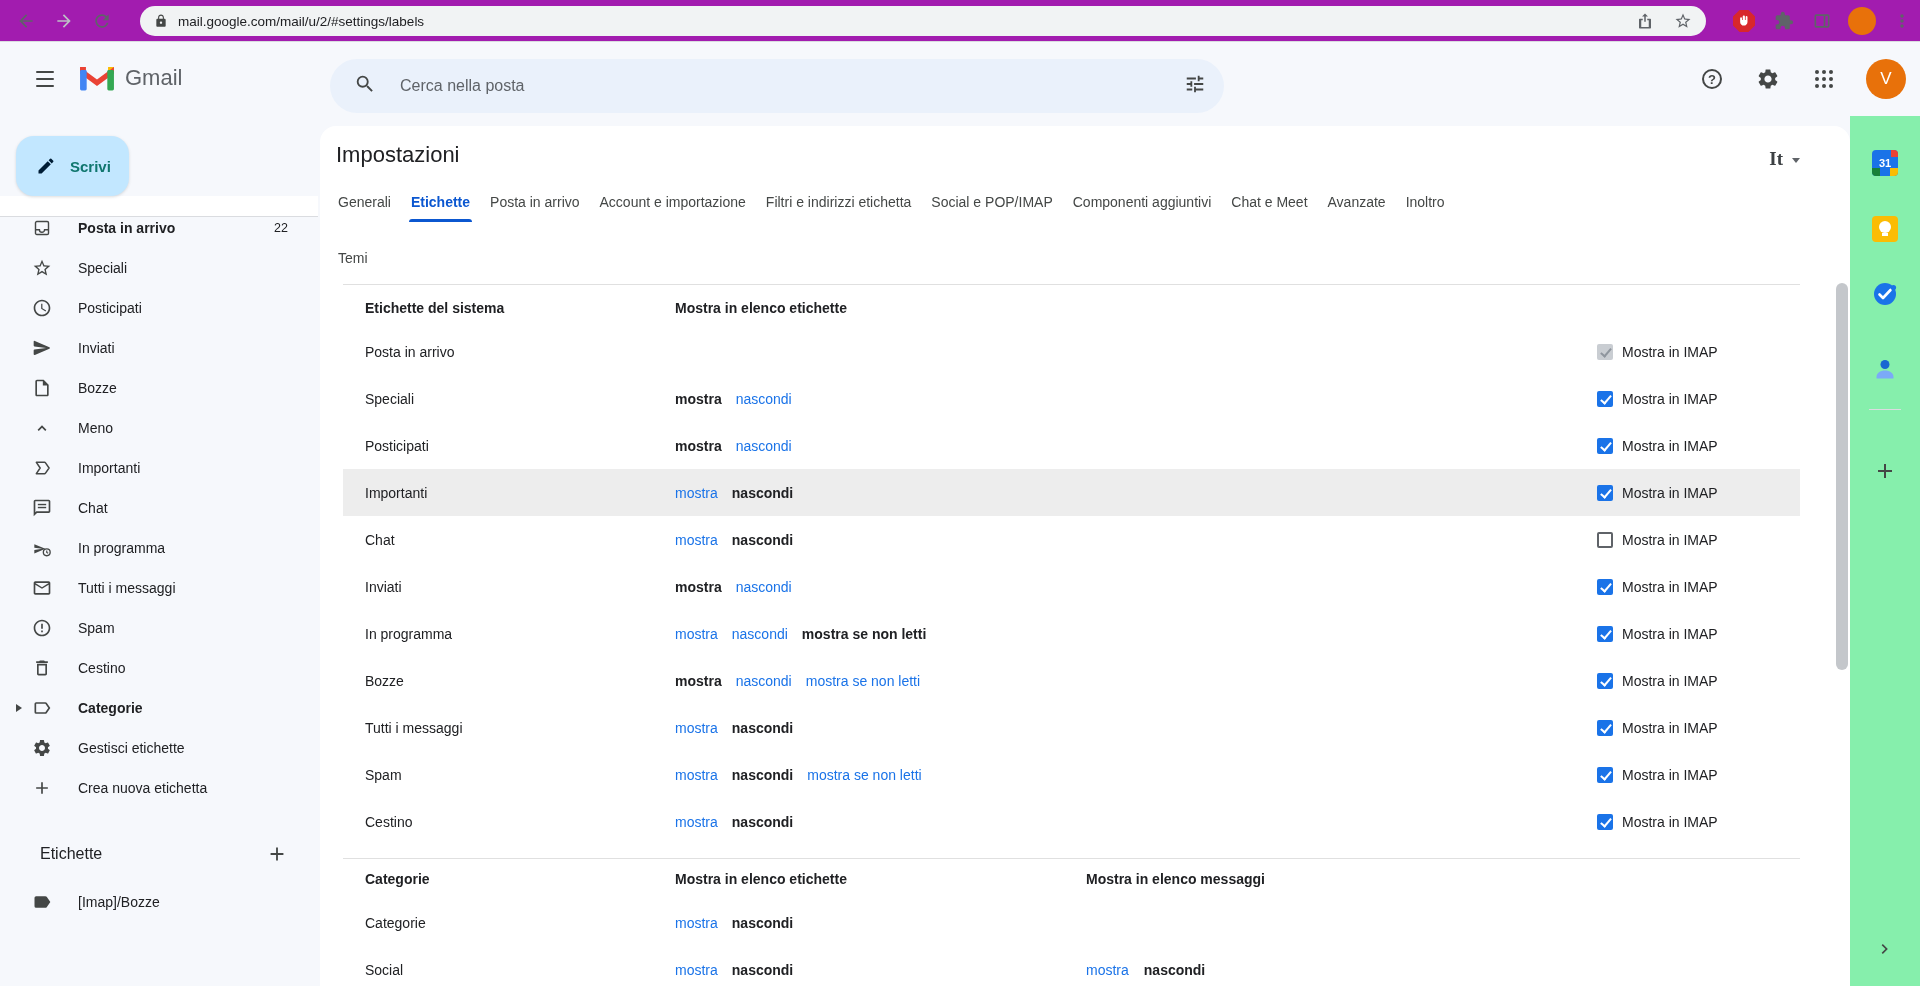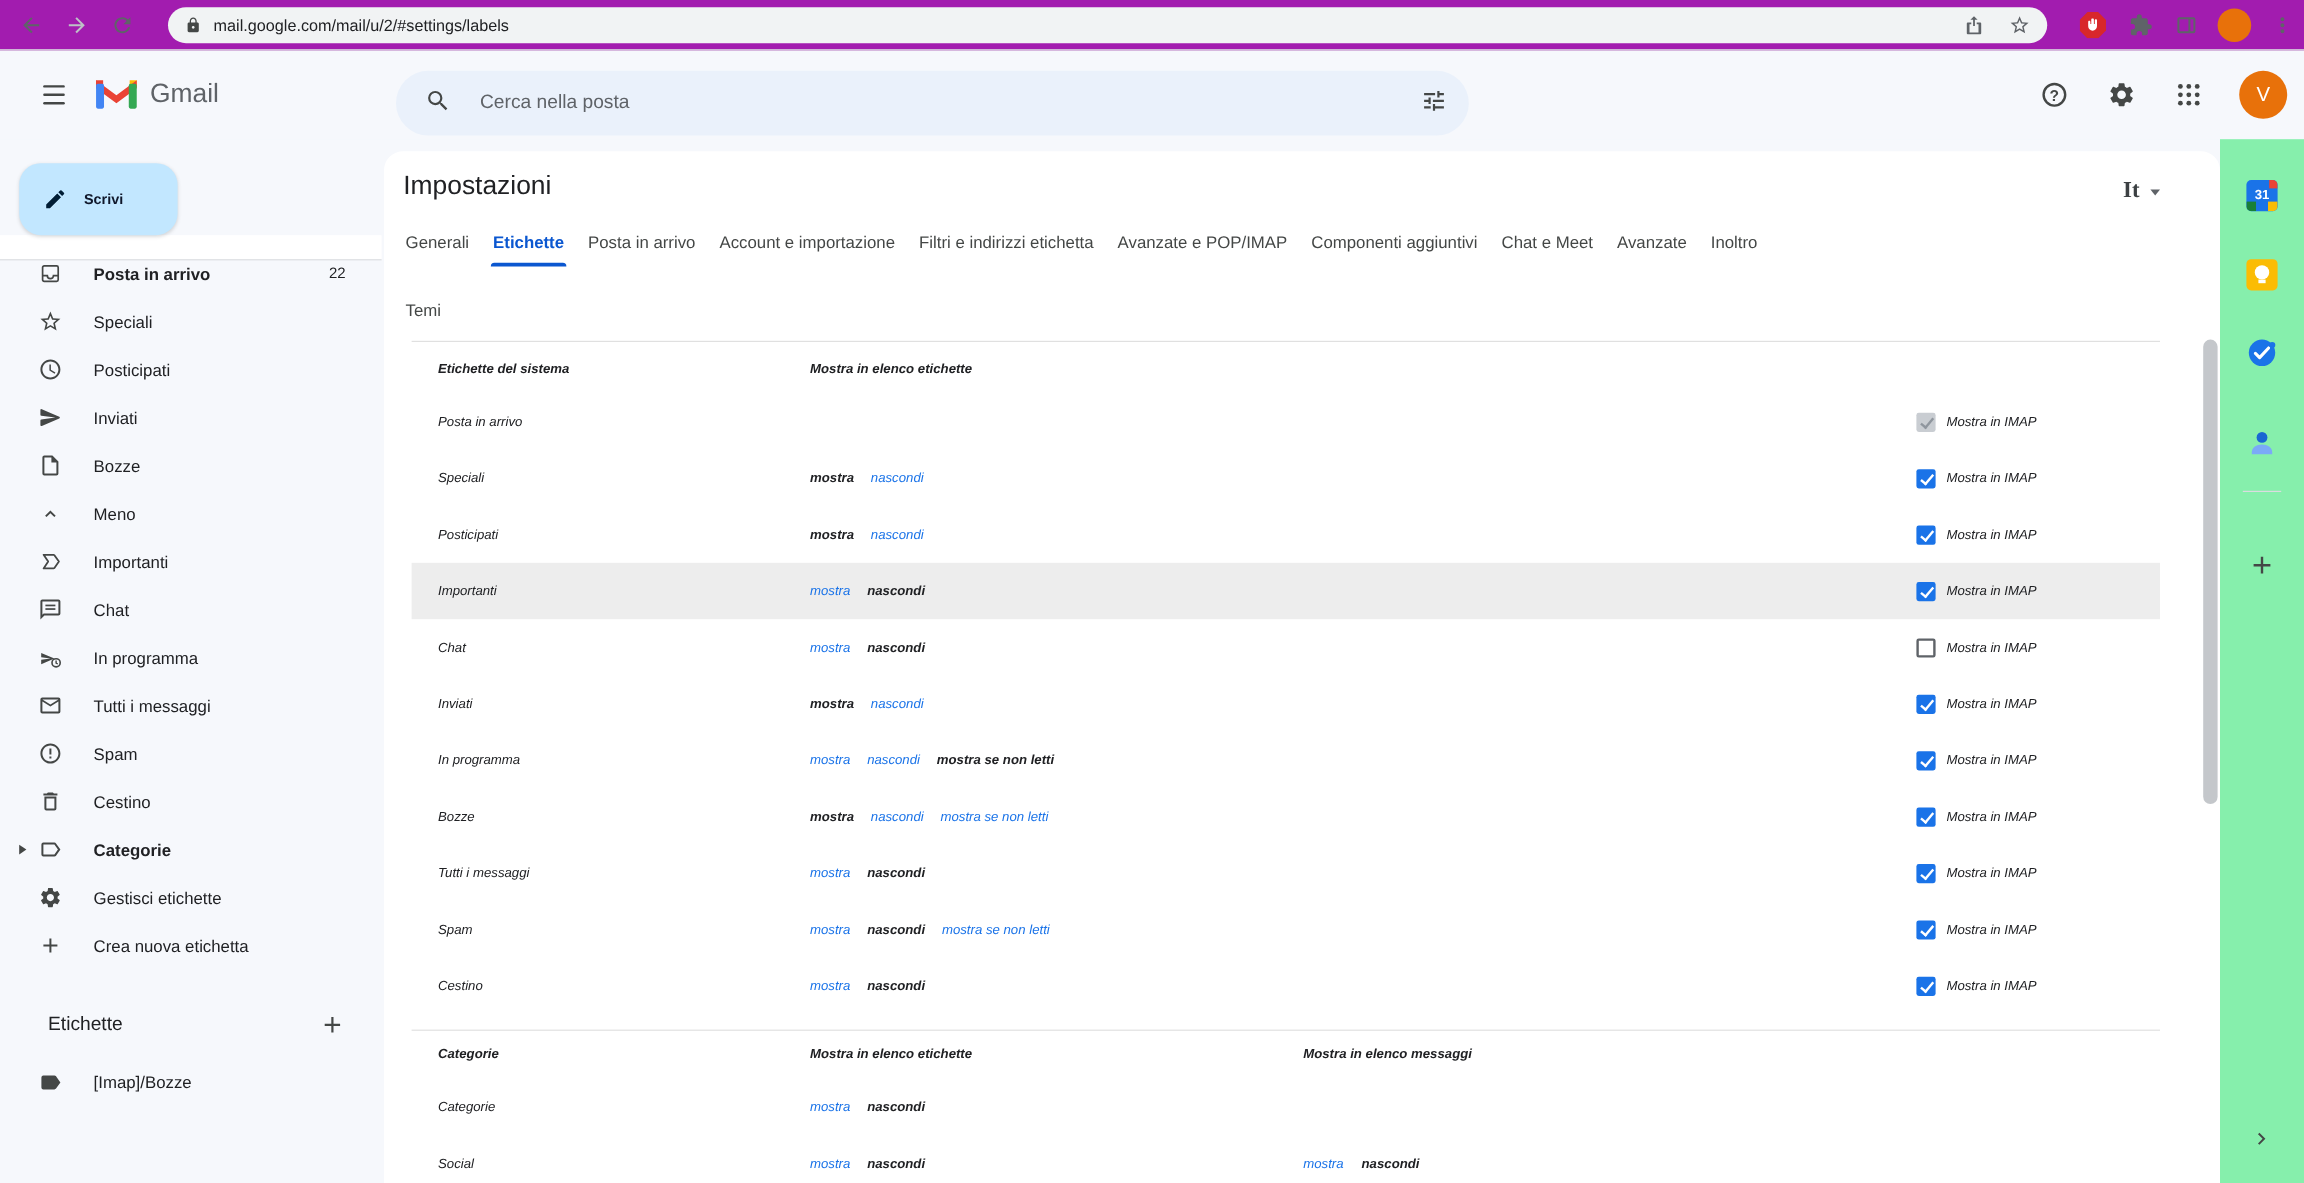--- a/index.html
+++ b/index.html
@@ -53,23 +53,23 @@
            align-items:center; justify-content:center; }
   .hd-ic svg { width:24px; height:24px; fill:currentColor; }
   .help-circle { width:20px; height:20px; border:2px solid #444746; border-radius:50%;
                  font-size:13px; font-weight:bold; display:flex; align-items:center; justify-content:center; }
   .g-avatar { position:absolute; left:1866px; top:17px; width:40px; height:40px; border-radius:50%;
               background:#e8710a; color:#fff; font-size:17px; display:flex; align-items:center;
               justify-content:center; }
 
   
   .sidebar { position:absolute; left:0; top:116px; width:318px; height:870px; background:#f6f8fc; }
-  .compose { position:absolute; left:16px; top:20px; width:132px; height:60px; background:#c2e7ff;
+  .compose { position:absolute; left:16px; top:20px; width:113px; height:60px; background:#c2e7ff;
              border-radius:18px; display:flex; align-items:center; padding-left:20px; gap:14px;
-             color:#0f172a; font-size:12px; font-weight:bold; z-index:6;
+             color:#0f766e; font-size:15px; font-weight:bold; z-index:6;
              box-shadow:0 1px 3px rgba(60,64,67,.18); }
   .compose svg { width:20px; height:20px; fill:#001d35; }
   .cover { position:absolute; left:0; top:80px; width:318px; height:21px; background:#fff;
            border-bottom:1px solid #dadce0; z-index:5; }
   .nav { position:absolute; left:0; top:92px; width:318px; }
   .nav-item { position:relative; height:40px; display:flex; align-items:center; padding-left:32px;
               font-size:14px; color:#202124; }
   .nav-item.bold { font-weight:bold; }
   .icn { width:20px; height:20px; margin-right:26px; color:#444746; flex:none; }
   .icn svg { width:20px; height:20px; fill:currentColor; display:block; }
@@ -94,21 +94,21 @@
   .tabs { position:absolute; left:8px; top:56px; display:flex; }
   .tabs2 { position:absolute; left:8px; top:112px; display:flex; }
   .tab { padding:12px 10px; font-size:14px; color:#444746; position:relative; white-space:nowrap; }
   .tab.active { color:#0b57d0; font-weight:bold; }
   .tab.active::after { content:''; position:absolute; left:8px; right:8px; bottom:0; height:3px;
                        background:#0b57d0; border-radius:3px 3px 0 0; }
   .tabs-divider { position:absolute; left:23px; width:1457px; top:158px; border-top:1px solid #e0e0e0; }
 
   .table { position:absolute; left:23px; top:162px; width:1457px; }
   .thead, .trow { display:grid; grid-template-columns:310px 900px 1fr; align-items:center;
-                  padding-left:22px; font-size:11px; color:#202124;font-style:italic; }
+                  padding-left:22px; font-size:14px; color:#202124; }
   .thead { height:40px; font-weight:bold; }
   .trow { height:47px; }
   .trow.hl { background:#ededed; }
   .h2 { position:relative; }
   .h3 { position:absolute; left:411px; top:0; white-space:nowrap; }
   .topts { position:relative; display:flex; gap:14px; align-items:center; }
   .topts2 { position:absolute; left:411px; display:flex; gap:15px; }
   .opt { white-space:nowrap; }
   .opt.link { color:#1a73e8; cursor:pointer; }
   .opt.active { font-weight:bold; color:#202124; }
@@ -426,21 +426,21 @@
     <div class="input-tools">
       <span class="it-glyph">It</span>
       <span class="it-caret"></span>
     </div>
     <div class="tabs" id="tabs1">
         <div class="tab">Generali</div>
         <div class="tab active">Etichette</div>
         <div class="tab">Posta in arrivo</div>
         <div class="tab">Account e importazione</div>
         <div class="tab">Filtri e indirizzi etichetta</div>
-        <div class="tab">Avanzate e POP/IMAP</div>
+        <div class="tab">Social e POP/IMAP</div>
         <div class="tab">Componenti aggiuntivi</div>
         <div class="tab">Chat e Meet</div>
         <div class="tab">Avanzate</div>
         <div class="tab">Inoltro</div>
       </div>
     <div class="tabs2" id="tabs2">
         <div class="tab">Temi</div>
       </div>
     <div class="tabs-divider"></div>
 

